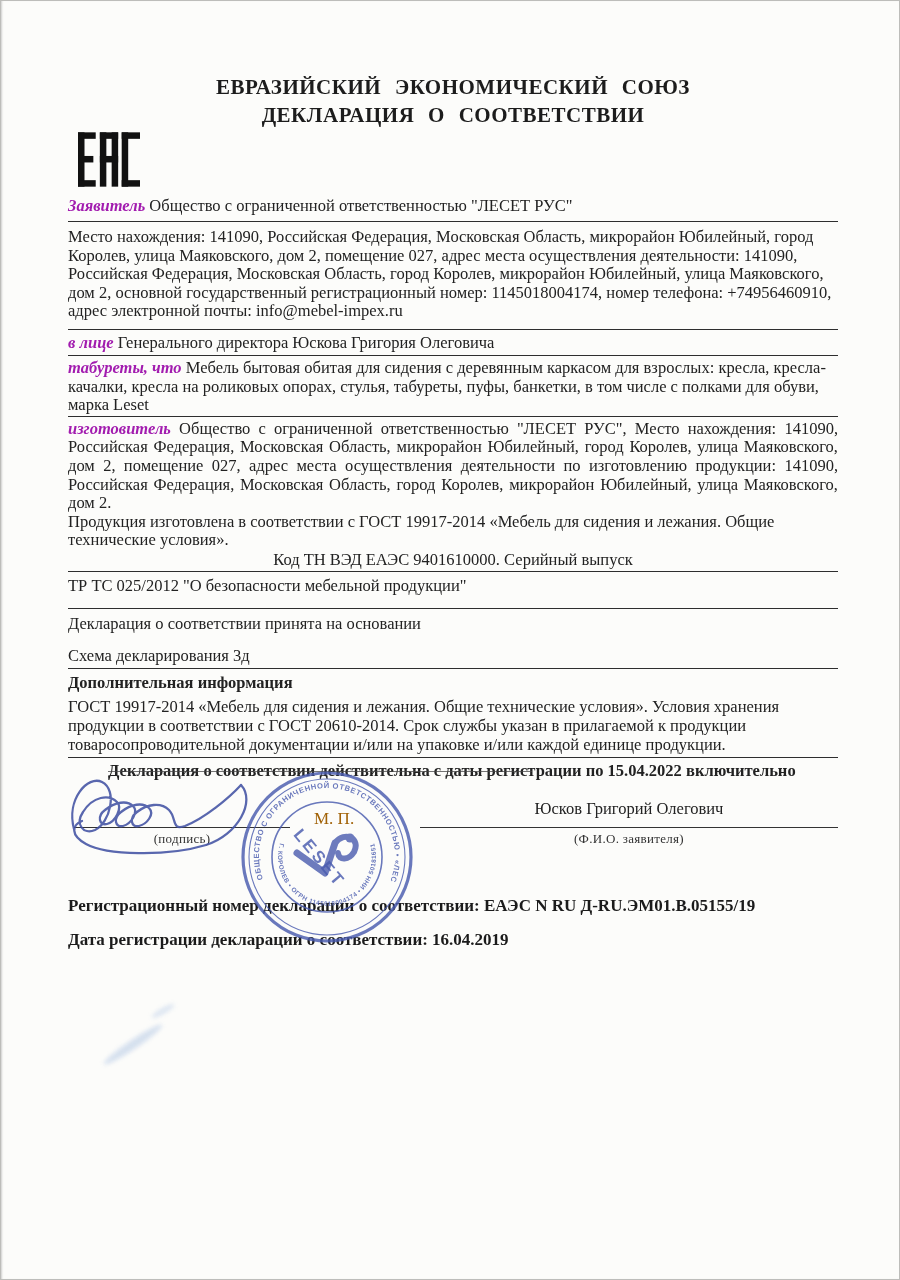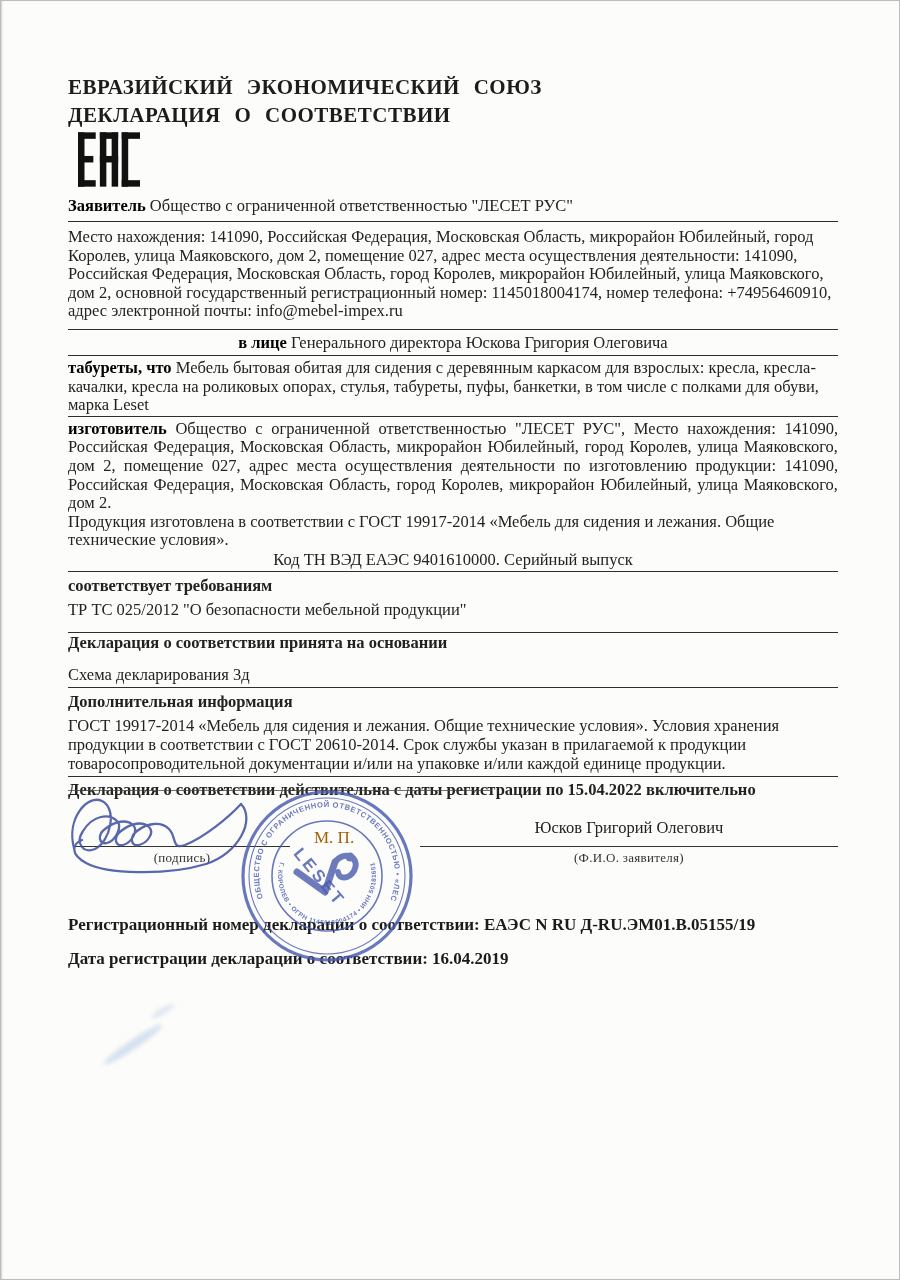--- a/index.html
+++ b/index.html
@@ -4,52 +4,52 @@
 <title>Декларация о соответствии</title>
 <style>
   html,body{margin:0;padding:0;background:#e9e9e7;}
   .page{
     position:relative; width:900px; height:1280px; margin:0 auto;
     background:#fcfcfa; overflow:hidden;
     font-family:"Liberation Serif", serif; color:#222;
     box-shadow: inset 0 0 0 1px #bdbdba, inset 2px 0 2px rgba(80,80,80,.25);
   }
   .content{position:absolute; left:68px; top:0; width:770px;}
-  .titles{margin-top:74px; }
+  .titles{margin-top:74px; text-align:center;}
   .title-line{font-weight:bold; font-size:21px; line-height:26px; letter-spacing:.5px; word-spacing:8px; color:#1c1c1c;}
   .title-line + .title-line{margin-top:2px;}
   .eac{position:absolute; left:78px; top:132px; width:62px; height:55px;}
   .rule{border-top:1.6px solid #2e2e2e; height:0;}
   p,.row{margin:0; font-size:16.5px; line-height:18.6px;}
   .row{line-height:20px;}
-  b.lbl{font-weight:bold; color:#000000;}
+  b.lbl{font-weight:bold; color:#a21caf;font-style:italic;}
   .just{text-align:justify;}
   .r-applicant{margin-top:68px;}
   .rule-1{margin-top:5px;}
   .p-location{margin-top:6px;}
   .rule-2{margin-top:8px;}
-  .r-person{margin-top:3px;text-align:center;}
+  .r-person{margin-top:3px;}
   .rule-3{margin-top:2px;}
   .p-declares{margin-top:3px;}
   .rule-4{margin-top:1px;}
   .p-manufacturer{margin-top:3px;}
   .p-production{margin-top:0;}
   .r-code{margin-top:0; line-height:20px;text-align:center;}
   .rule-5{margin-top:1px;}
   .r-complies-label{margin-top:4px; font-weight:bold;}
   .r-complies-text{margin-top:4px;}
   .rule-6{margin-top:12px;}
-  .r-basis-label{font-weight:bold;}
+  .r-basis-label{margin-top:5px; font-weight:normal;}
   .p-basis{margin-top:10px;}
   .r-scheme{margin-top:12px;}
   .rule-7{margin-top:2px;}
   .r-additional-label{margin-top:4px; font-weight:bold;}
   .p-additional{margin-top:4px; line-height:19px;}
   .rule-8{margin-top:3px;}
-  .r-validity{margin-top:3px; font-weight:bold; position:relative;}
+  .r-validity{margin-top:3px; font-weight:bold; position:relative;margin-left:40px;}
   .strike{position:absolute; left:0; top:10px; width:424px; border-top:1.1px solid rgba(70,70,70,.75);}
   .sig-block{position:relative; height:112px; margin-top:2px;}
   .sig-line{position:absolute; border-top:1.5px solid #333;}
   .sig-line-left{left:6px; width:216px; top:44px;}
   .sig-line-right{left:352px; width:418px; top:44px;}
   .sig-caption{position:absolute; top:48px; text-align:center; font-size:13px; color:#333; letter-spacing:.3px;}
   .cap-left{left:6px; width:216px;}
   .cap-right{left:352px; width:418px;}
   .mp{position:absolute; left:246px; top:26px; font-size:17px; color:#a16207;}
   .fio-name{position:absolute; left:352px; width:418px; top:16px; text-align:center; font-size:16.5px;}
@@ -111,21 +111,20 @@
     <div class="rule rule-4"></div>
 
     <p class="p-manufacturer just">
       <b class="lbl">изготовитель</b>
       <span>Общество с ограниченной ответственностью "ЛЕСЕТ РУС", Место нахождения: 141090, Российская Федерация, Московская Область, микрорайон Юбилейный, город Королев, улица Маяковского, дом 2, помещение 027, адрес места осуществления деятельности по изготовлению продукции: 141090, Российская Федерация, Московская Область, город Королев, микрорайон Юбилейный, улица Маяковского, дом 2.</span>
     </p>
     <p class="p-production">Продукция изготовлена в соответствии с ГОСТ 19917-2014 «Мебель для сидения и лежания. Общие технические условия».</p>
     <div class="row r-code">Код ТН ВЭД ЕАЭС 9401610000. Серийный выпуск</div>
     <div class="rule rule-5"></div>
 
-    <div class="row r-complies-label">соответствует требованиям</div>
     <div class="row r-complies-text">ТР ТС 025/2012 "О безопасности мебельной продукции"</div>
     <div class="rule rule-6"></div>
 
     <div class="row r-basis-label">Декларация о соответствии принята на основании</div>
     <div class="row r-scheme">Схема декларирования 3д</div>
     <div class="rule rule-7"></div>
 
     <div class="row r-additional-label">Дополнительная информация</div>
     <p class="p-additional">ГОСТ 19917-2014 «Мебель  для сидения и лежания.  Общие технические  условия».  Условия хранения продукции в соответствии с ГОСТ 20610-2014. Срок службы  указан  в  прилагаемой  к продукции товаросопроводительной документации и/или на упаковке и/или каждой единице продукции.</p>
     <div class="rule rule-8"></div>

